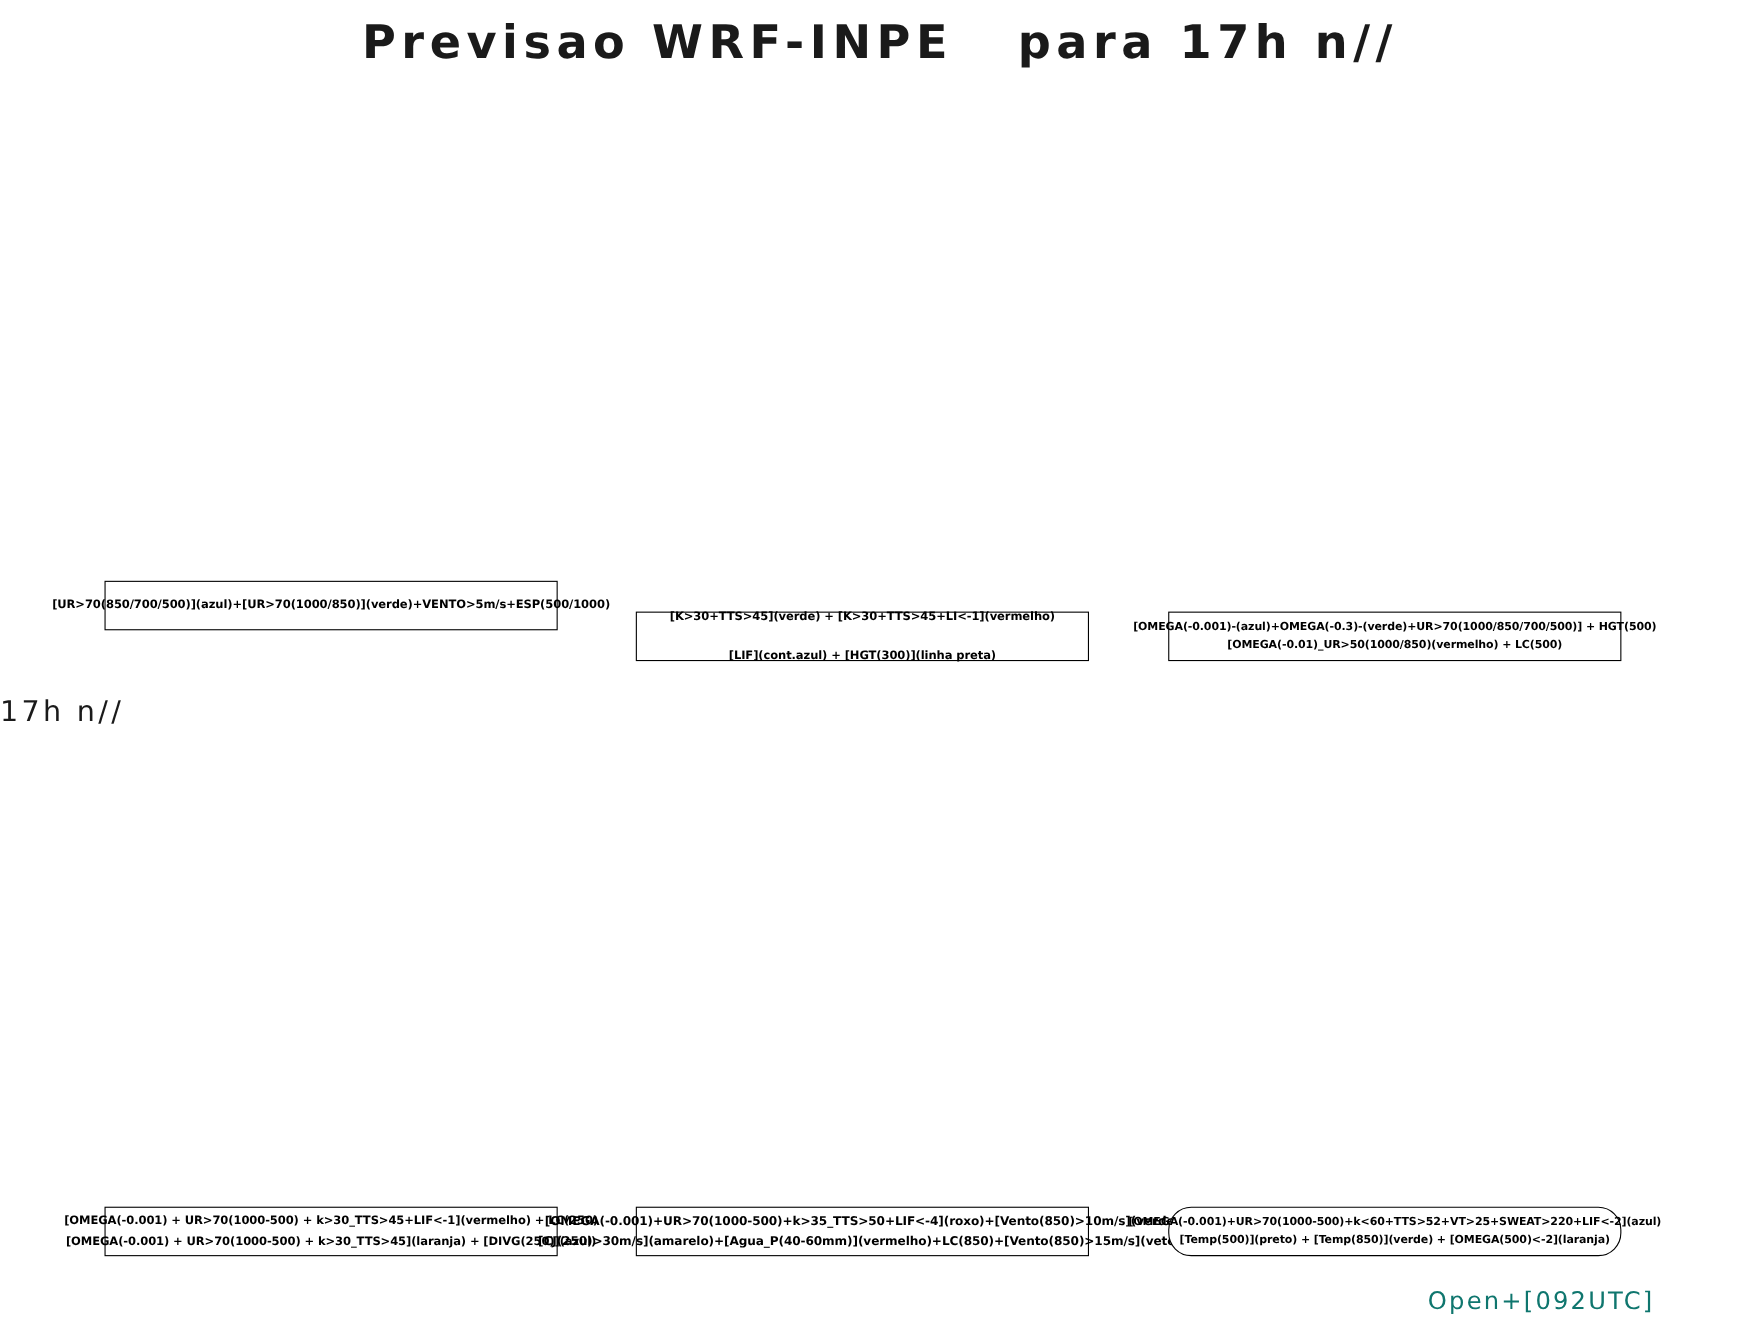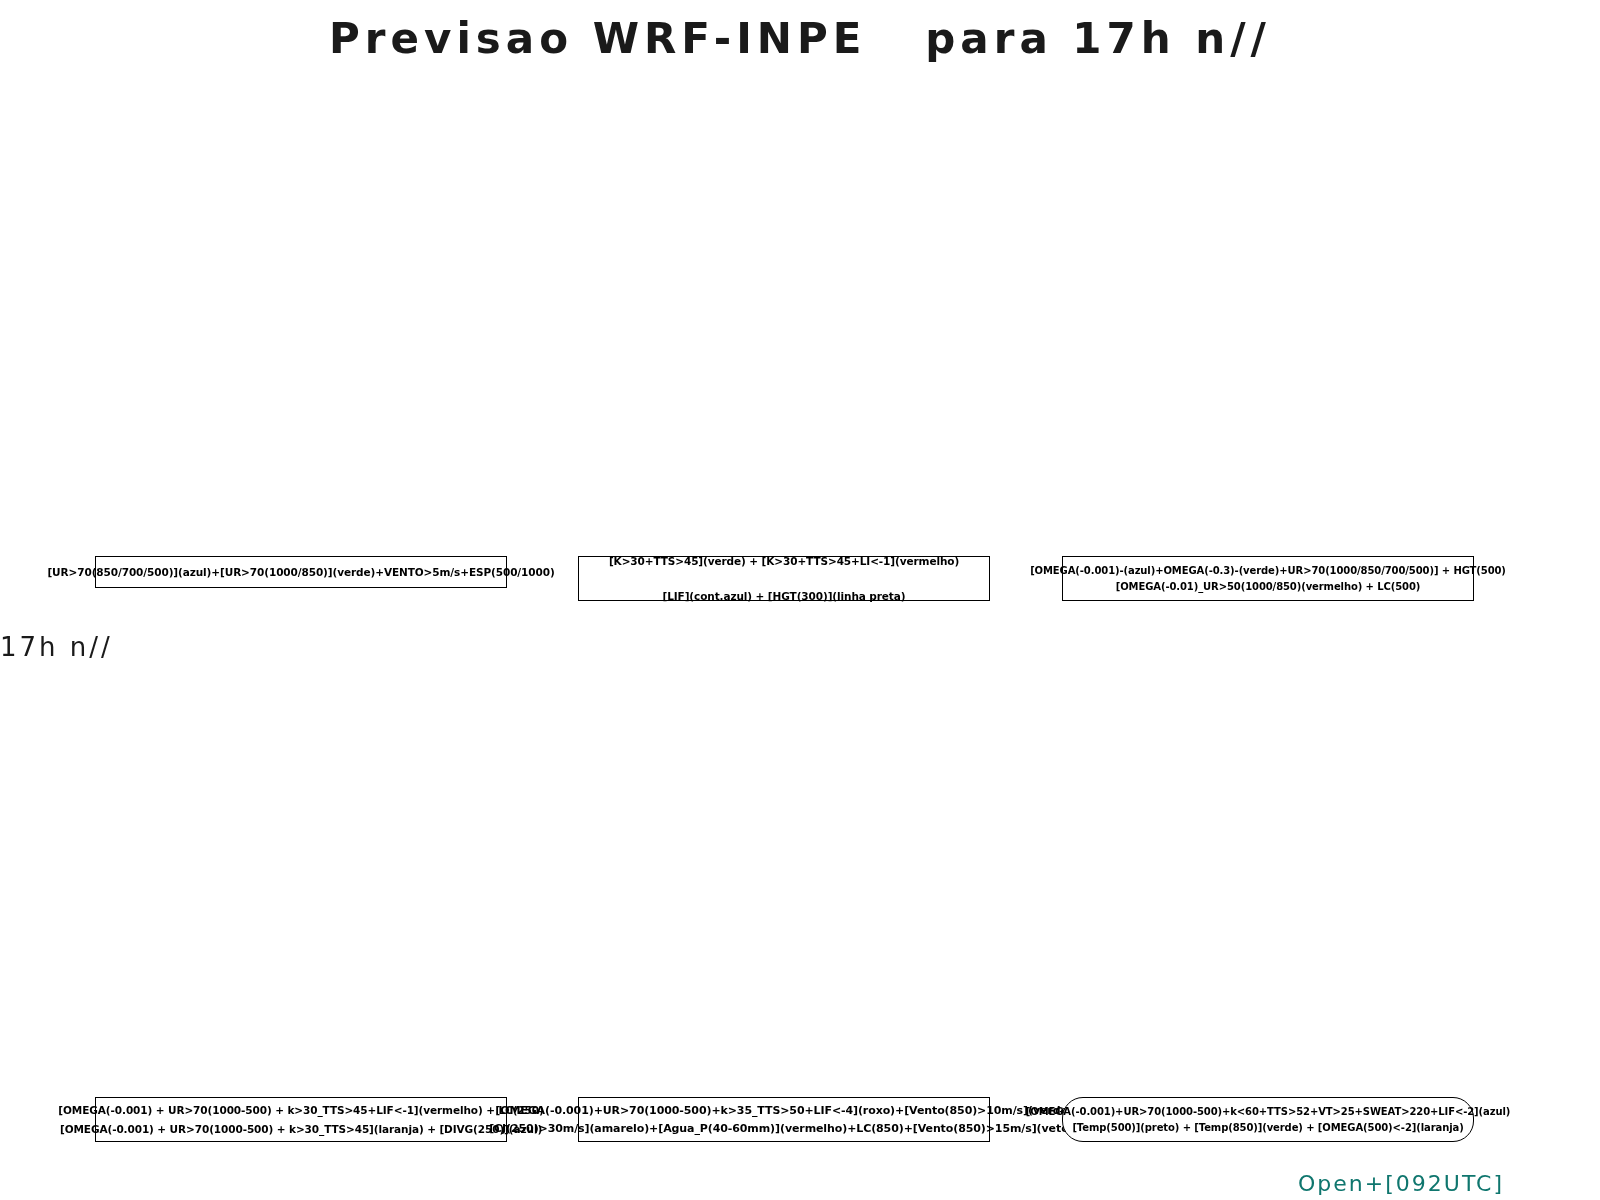--- a/index.html
+++ b/index.html
@@ -74,21 +74,21 @@
     font-size: 10.5px;
     font-weight: bold;
     line-height: 1.55;
     color: #000000;
     white-space: nowrap;
     text-align: center;
     letter-spacing: -0.1px;
   }
 
   
-  #legend-0 { left: 95px;  top: 556px;  width: 412px; height: 32px; }
+  #legend-0 { left: 95px;  top: 528px;  width: 412px; height: 45px; }
   #legend-1 { left: 578px; top: 556px;  width: 412px; height: 45px; gap: 19px; }
   #legend-2 { left: 1062px;top: 556px;  width: 412px; height: 45px; }
   
   #legend-3 { left: 95px;  top: 1097px; width: 412px; height: 45px; justify-content: space-between; }
   #legend-4 { left: 578px; top: 1097px; width: 412px; height: 45px; }
   #legend-5 { left: 1062px;top: 1097px; width: 412px; height: 45px; border-radius: 21px; }
 
   
   #legend-4 .legend-line { font-size: 11px; }
   #legend-5 .legend-line { font-size: 10px; }

